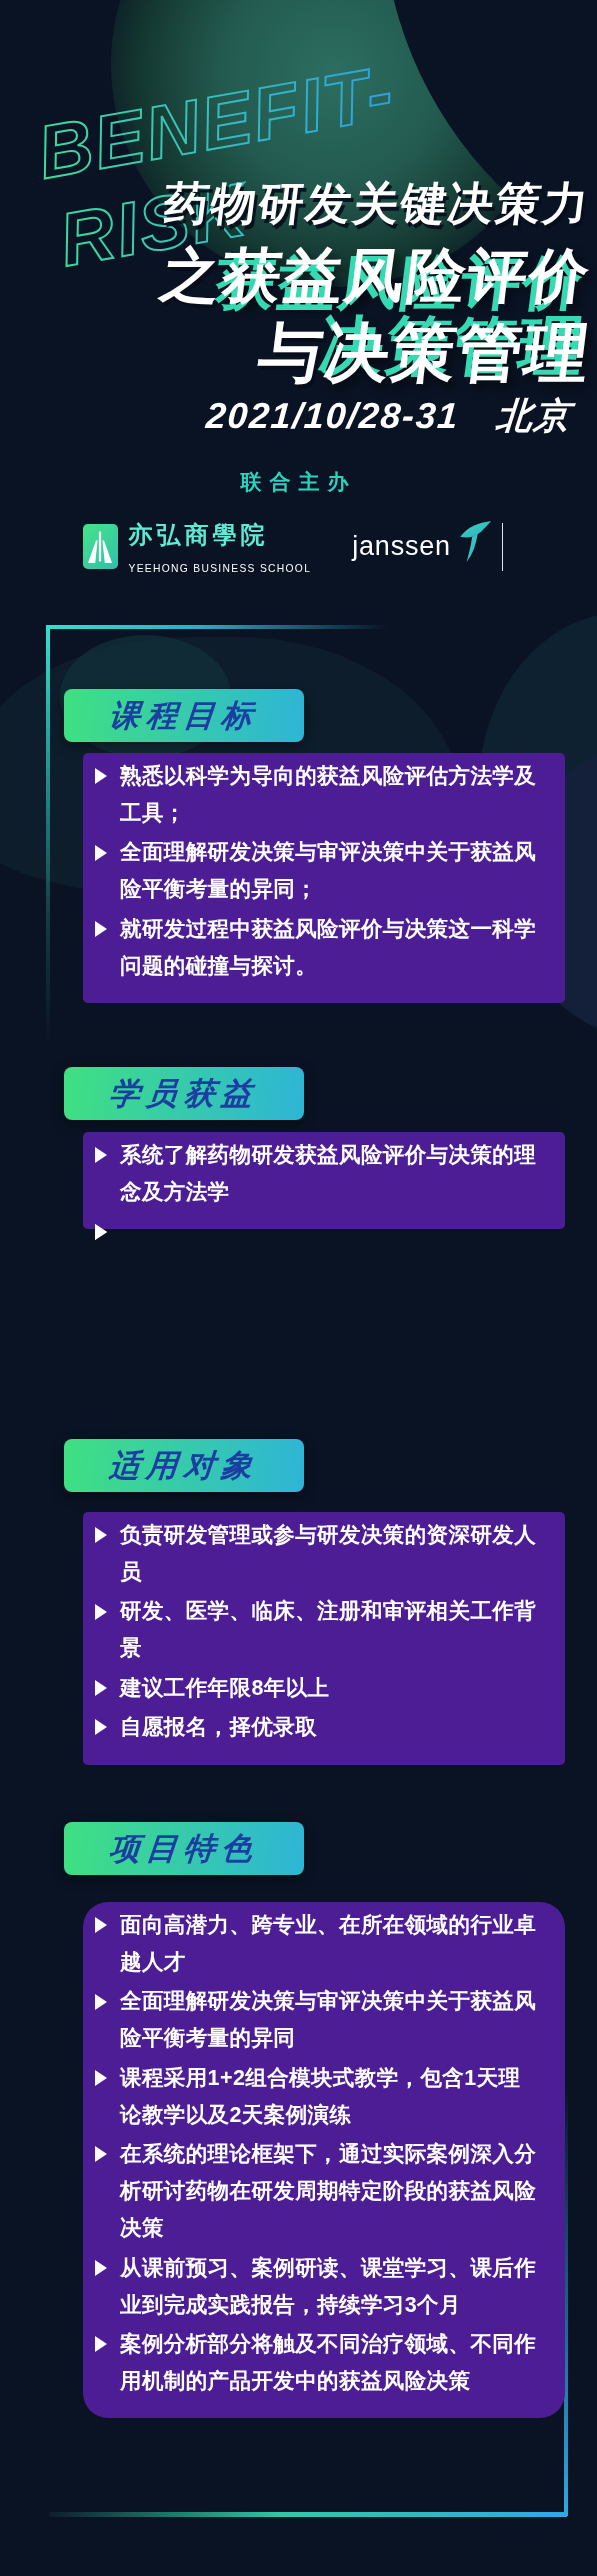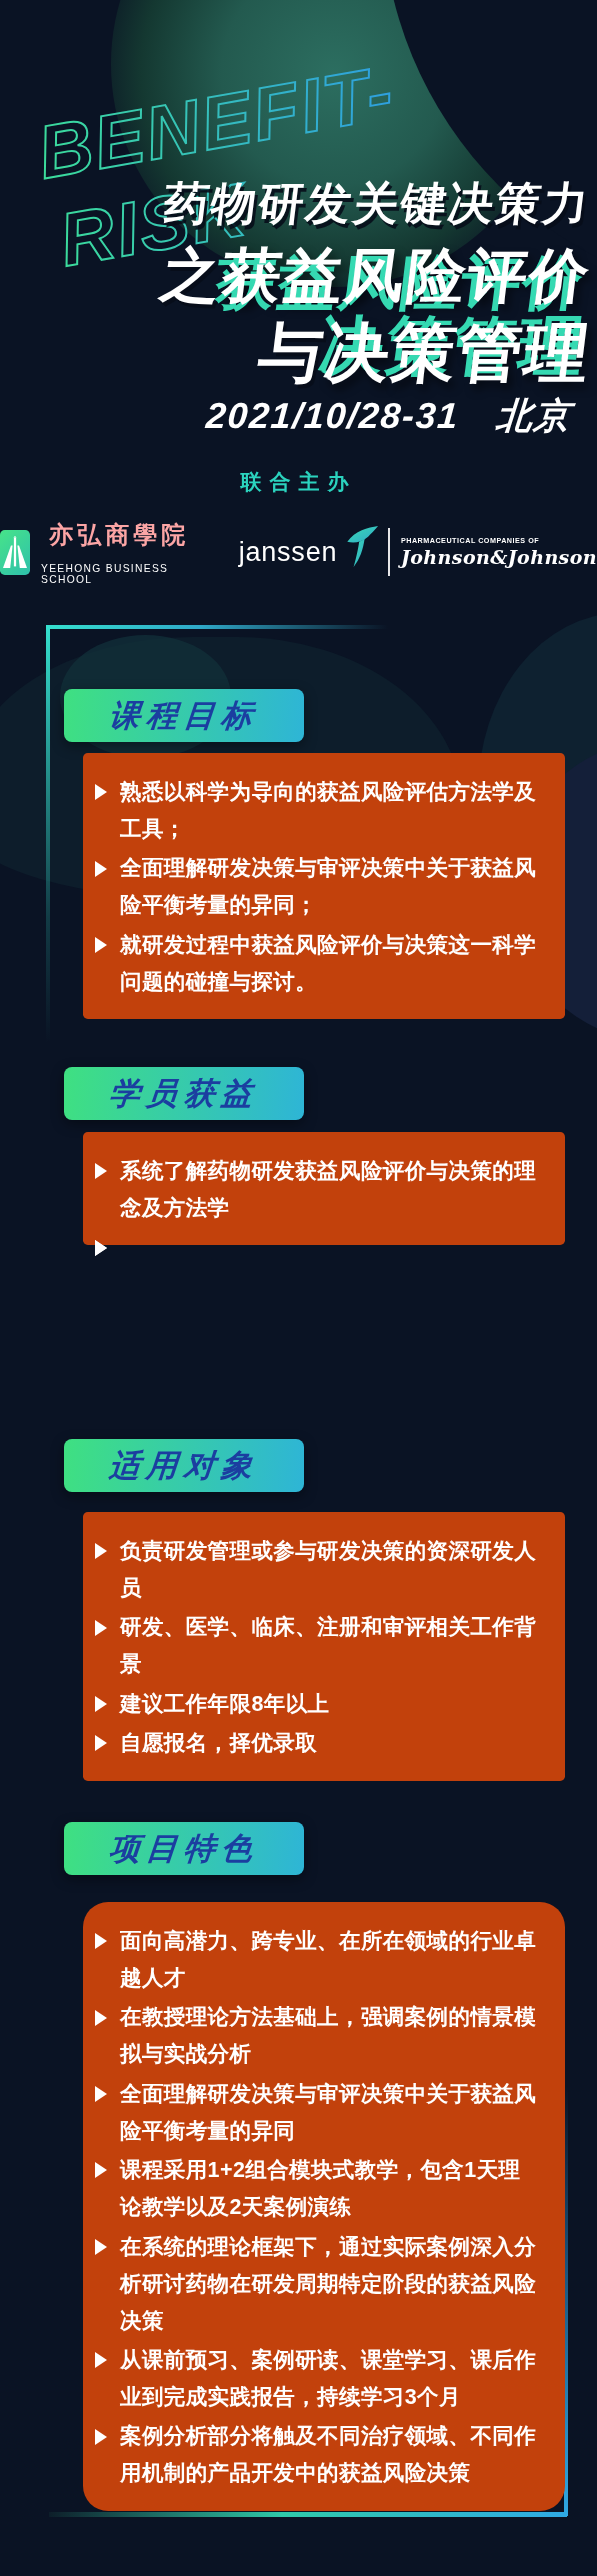--- a/index.html
+++ b/index.html
@@ -36,21 +36,21 @@
 
   .org-label{position:absolute;top:468px;left:0;width:100%;text-align:center;
     color:#2BD3BE;font-size:21px;font-weight:bold;letter-spacing:8px;}
 
   .organizers{position:absolute;top:519px;left:0;width:100%;display:flex;
     justify-content:center;align-items:center;gap:41px;}
   .org-block{display:flex;align-items:center;}
   .yh-icon{width:35px;height:45px;border-radius:4.8px;margin-right:11px;
     background:linear-gradient(135deg,#47E389,#2EC0AC);display:flex;align-items:center;justify-content:center;}
   .yh-col{display:flex;flex-direction:column;}
-  .yh-cn{color:#fca5a5;font-family:"Liberation Serif", serif;font-weight:bold;font-size:24px;letter-spacing:4px;text-align:center;}
+  .yh-cn{color:#5eead4;font-family:"Liberation Serif", serif;font-weight:bold;font-size:24px;letter-spacing:4px;}
   .yh-en{color:#fff;font-size:10.3px;letter-spacing:1.3px;margin-top:12px;}
   .janssen-word{color:#fff;font-size:27px;letter-spacing:0.8px;font-weight:normal;}
   .janssen-flag{margin:0 4.8px 11px 6.4px;}
   .org-divider{width:1.6px;height:48px;background:rgba(255,255,255,.9);margin:0 11px 0 4.8px;}
   .jnj-col{display:flex;flex-direction:column;}
   .jnj-tag{color:#fff;font-size:7.2px;font-weight:bold;letter-spacing:0.5px;}
   .jnj-name{color:#fff;font-family:"DejaVu Serif", serif;font-style:italic;font-weight:bold;
     font-size:19px;margin-top:1.6px;letter-spacing:0.4px;}
 
   .frame{position:absolute;}
@@ -64,22 +64,22 @@
     background:linear-gradient(90deg,rgba(30,90,70,.15) 0%,#2FC9A8 45%,#2FA9E4 100%);}
 
   .badge{position:absolute;left:64px;width:240px;height:53px;border-radius:8px;
     background:linear-gradient(95deg,#3FE081 0%,#2EB5D6 100%);
     display:flex;align-items:center;justify-content:center;
     box-shadow:0 4px 12.7px rgba(0,0,0,.4);}
   .badge span{color:#1B3EA0;font-size:31px;font-weight:bold;font-style:italic;
     letter-spacing:6.4px;transform:skewX(-5deg);}
   .b1{top:689px;} .b2{top:1067px;} .b3{top:1439px;} .b4{top:1822px;}
 
-  .panel{position:absolute;left:83px;width:482px;background:#c2410c;border-radius:4.8px;
-    padding:21px 0 16px 0;box-sizing:border-box;}
+  .panel{position:absolute;left:83px;width:482px;background:#4c1d95;border-radius:4.8px;
+    padding:5px 0 16px 0;box-sizing:border-box;}
   .p1{top:753px;} .p2{top:1132px;} .p3{top:1512px;} .p4{top:1902px;border-radius:25px;}
   .panel ul{margin:0;padding:0 27px 0 0;list-style:none;}
   .panel li{position:relative;padding-left:37px;margin-bottom:2.4px;
     color:#FFFFFF;font-size:21.5px;line-height:37px;font-weight:bold;letter-spacing:0.4px;}
   .tri{position:absolute;left:12px;top:10.3px;width:0;height:0;
     border-left:12px solid #FFFFFF;border-top:8px solid transparent;border-bottom:8px solid transparent;}
 </style>
 </head>
 <body>
 
@@ -136,24 +136,20 @@
         <defs>
           <linearGradient id="jf-grad" x1="0" y1="0" x2="1" y2="1">
             <stop offset="0" stop-color="#3BDCB4"></stop>
             <stop offset="1" stop-color="#2FA8C9"></stop>
           </linearGradient>
         </defs>
         <path fill="url(#jf-grad)" d="M4 20 C 14 6, 30 2, 43 0 C 36 8, 34 10, 30 14 C 22 21, 12 22, 4 20 Z"></path>
         <path fill="url(#jf-grad)" d="M26 16 C 24 30, 20 42, 12 52 C 16 38, 18 28, 19 20 C 22 19, 24 18, 26 16 Z"></path>
       </svg>
       <div class="org-divider"></div>
-      <div class="jnj-col">
-        <span class="jnj-tag">PHARMACEUTICAL COMPANIES OF</span>
-        <span class="jnj-name">Johnson&amp;Johnson</span>
-      </div>
     </div>
   </div>
 
   <div class="frame frame-top"></div>
   <div class="frame frame-left"></div>
   <div class="frame frame-right"></div>
   <div class="frame frame-bottom"></div>
 
   <div class="badge b1">
     <span>课程目标</span>
@@ -188,21 +184,20 @@
       <li><span class="tri"></span><span>自愿报名，择优录取</span></li>
     </ul>
   </div>
 
   <div class="badge b4">
     <span>项目特色</span>
   </div>
   <div class="panel p4">
     <ul>
       <li><span class="tri"></span><span>面向高潜力、跨专业、在所在领域的行业卓越人才</span></li>
-      <li><span class="tri"></span><span>在教授理论方法基础上，强调案例的情景模拟与实战分析</span></li>
       <li><span class="tri"></span><span>全面理解研发决策与审评决策中关于获益风险平衡考量的异同</span></li>
       <li><span class="tri"></span><span>课程采用1+2组合模块式教学，包含1天理论教学以及2天案例演练</span></li>
       <li><span class="tri"></span><span>在系统的理论框架下，通过实际案例深入分析研讨药物在研发周期特定阶段的获益风险决策</span></li>
       <li><span class="tri"></span><span>从课前预习、案例研读、课堂学习、课后作业到完成实践报告，持续学习3个月</span></li>
       <li><span class="tri"></span><span>案例分析部分将触及不同治疗领域、不同作用机制的产品开发中的获益风险决策</span></li>
     </ul>
   </div>
 
 </div>
 

